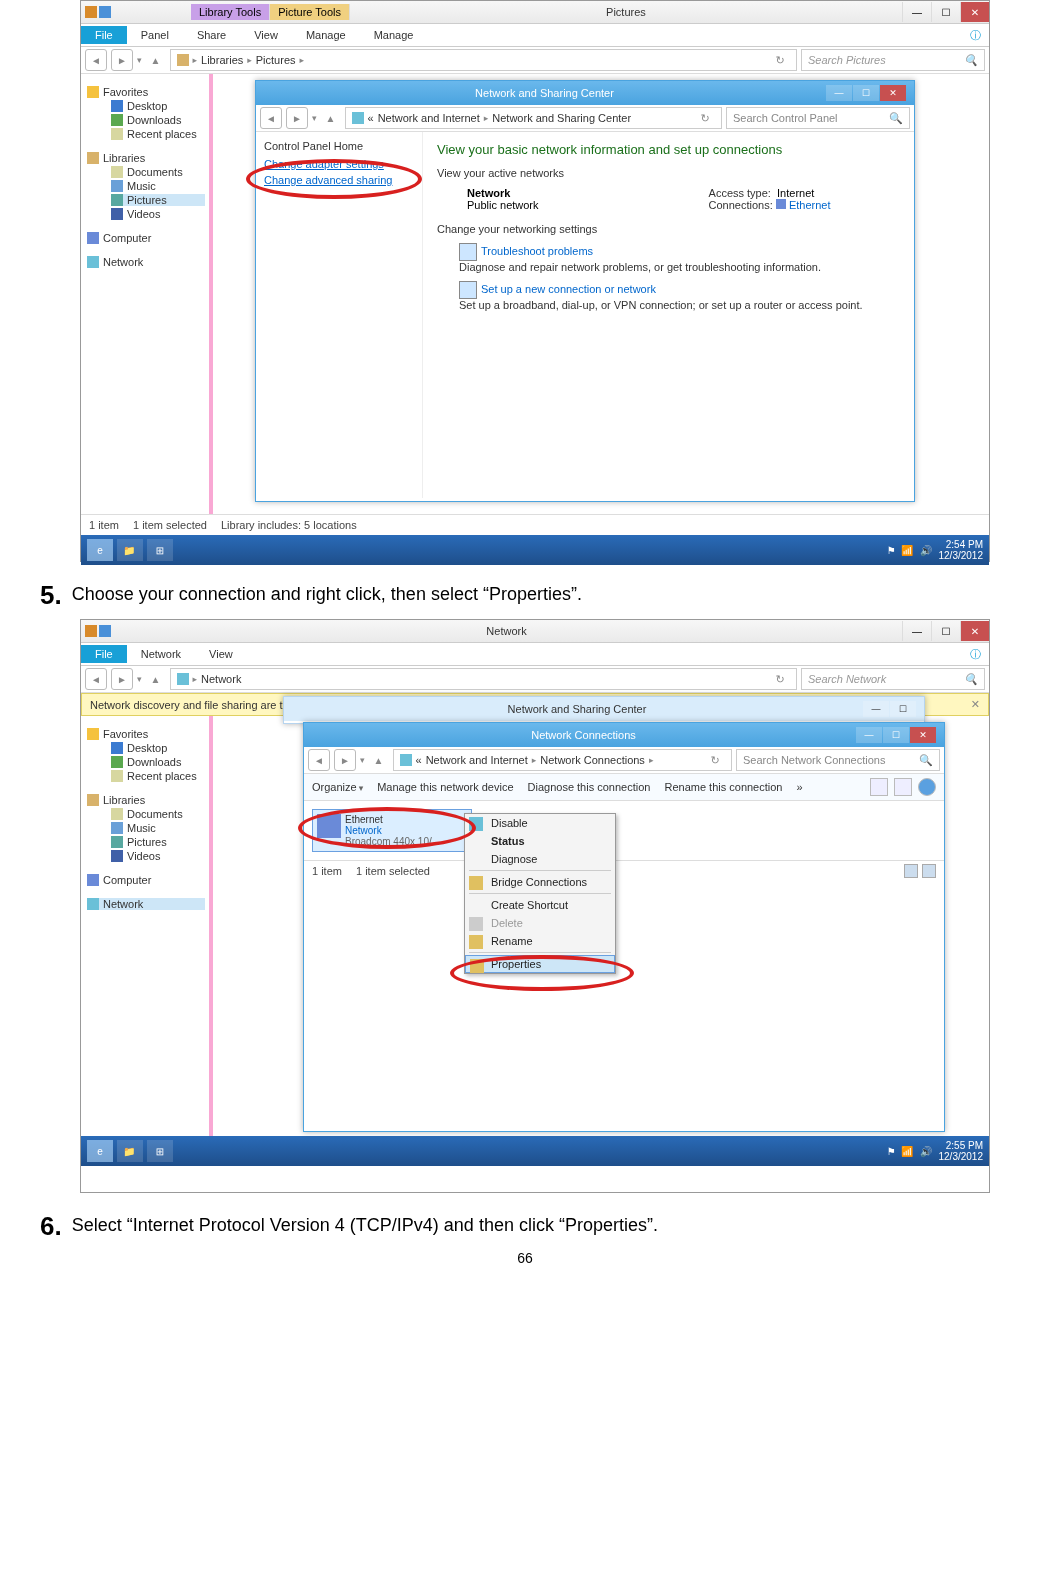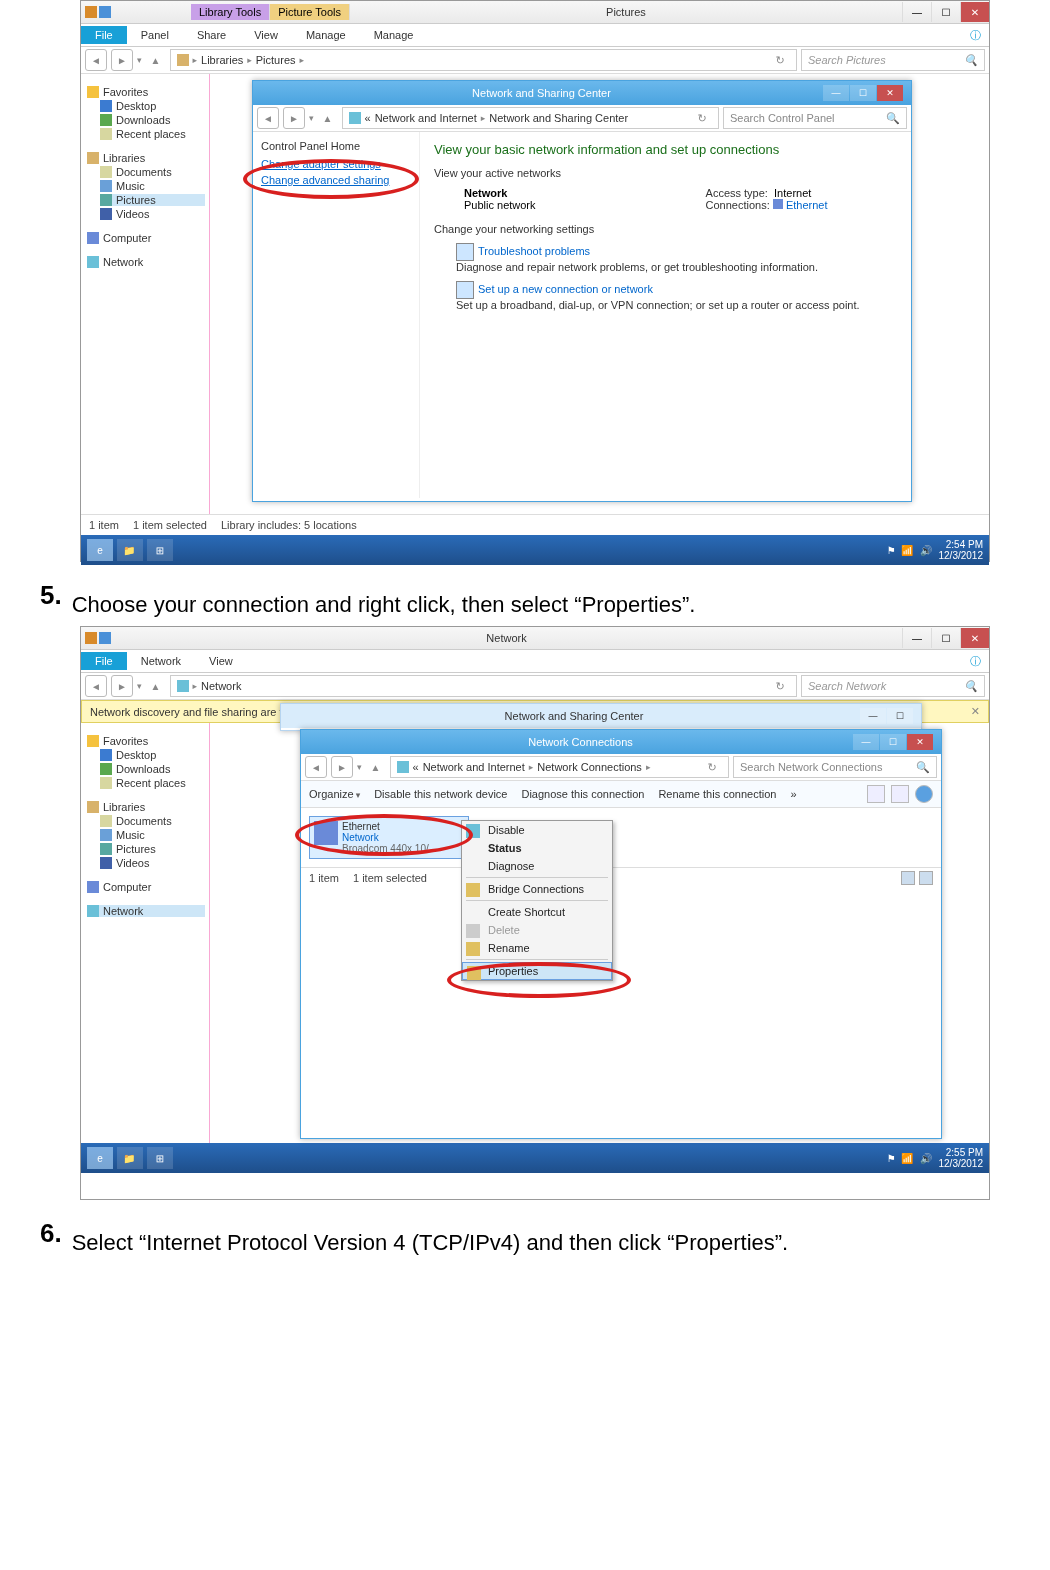--- a/index.html
+++ b/index.html
@@ -1,19 +1,19 @@
 <!DOCTYPE html>
 <html><head>
 <meta charset="utf-8">
 <style>
 body{margin:0;padding:0;background:#fff;font-family:"Segoe UI",Tahoma,Verdana,sans-serif;color:#000;width:1050px}
 .page{padding:0 40px 20px 40px}
 .step{display:flex;align-items:flex-start;margin:18px 0 8px 0}
 .step-num{font-size:26px;font-weight:bold;margin-right:10px}
-.step-text{font-size:22px;margin-top:12px}
+.step-text{font-size:18px;margin-top:4px}
 .page-num{text-align:center;font-size:14px;margin-top:6px}
 
 
 .screenshot{border:1px solid #999;margin:0 20px 0 40px;position:relative;background:#fff;font-size:11px}
 .win-bar{display:flex;align-items:center;background:linear-gradient(#f7f7f7,#eaeaea);border-bottom:1px solid #ccc;height:22px;font-size:11px}
 .tab-btn{padding:2px 8px;border-right:1px solid #ddd}
 .title-center{flex:1;text-align:center;color:#333}
 .win-ctrl{display:flex}
 .win-ctrl div{width:28px;height:20px;display:flex;align-items:center;justify-content:center;border-left:1px solid #ddd;font-size:10px}
 .win-close{background:#c75050;color:#fff}
@@ -24,23 +24,23 @@
 
 .nav-row{display:flex;align-items:center;height:26px;border-bottom:1px solid #ddd;padding:0 4px;gap:4px}
 .nav-arrow{width:20px;height:20px;border:1px solid #bbb;border-radius:3px;display:flex;align-items:center;justify-content:center;color:#888;font-size:10px}
 .nav-path{flex:1;border:1px solid #ccc;height:20px;display:flex;align-items:center;padding:0 6px;gap:4px;color:#333}
 .nav-search{width:170px;border:1px solid #ccc;height:20px;display:flex;align-items:center;padding:0 6px;color:#999;font-style:italic}
 .nav-search.after{font-style:normal;color:#888}
 .refresh{width:20px;text-align:center;color:#888}
 .search-ic{color:#888;margin-left:auto}
 
 .body-row{display:flex;min-height:440px}
-.tree{width:120px;border-right:1px solid #f9a8d4;padding:6px 4px;font-size:11px}
+.tree{width:120px;border-right:4px solid #f9a8d4;padding:6px 4px;font-size:11px}
 .tree-h{display:flex;align-items:center;gap:4px;margin:6px 0 2px 2px;color:#333}
-.tree-i{display:flex;align-items:center;gap:4px;margin:2px 0 2px 15px;color:#333}
+.tree-i{display:flex;align-items:center;gap:4px;margin:2px 0 2px 26px;color:#333}
 .ic{width:12px;height:12px;display:inline-block}
 .star{background:#f5c23e}
 .blue-sq{background:#3b7bd1}
 .green-dn{background:#5aa84f}
 .doc-ic{background:#d7d7a0}
 .lib-ic{background:#d8b26a}
 .music-ic{background:#6aa0d8}
 .pic-ic{background:#58a8a0}
 .vid-ic{background:#4060a8}
 .comp-ic{background:#6a8ad8}
@@ -424,21 +424,21 @@
             <span class="chev">▸</span>
             <span class="refresh" style="margin-left:auto">↻</span>
           </div>
           <div class="nav-search after" style="width:190px">
             <span>Search Network Connections</span>
             <span class="search-ic">🔍</span>
           </div>
         </div>
         <div class="toolbar2">
           <span class="org"><span>Organize</span><span class="drop">▾</span></span>
-          <span>Disable this network device</span>
+          <span>Manage this network device</span>
           <span>Diagnose this connection</span>
           <span>Rename this connection</span>
           <span>»</span>
           <div class="ricons">
             <span class="ric"></span>
             <span class="ric"></span>
             <span class="ric" style="border-radius:50%;background:#5aa0e0"></span>
           </div>
         </div>
         <div class="conn-area">
@@ -496,14 +496,15 @@
       </div>
     </div>
   </div>
 </div>
 
 <div class="step">
   <div class="step-num">6.</div>
   <div class="step-text">Select “Internet Protocol Version 4 (TCP/IPv4) and then click “Properties”.</div>
 </div>
 
+<div class="page-num">66</div>
 
 </div>
 
 </body></html>

